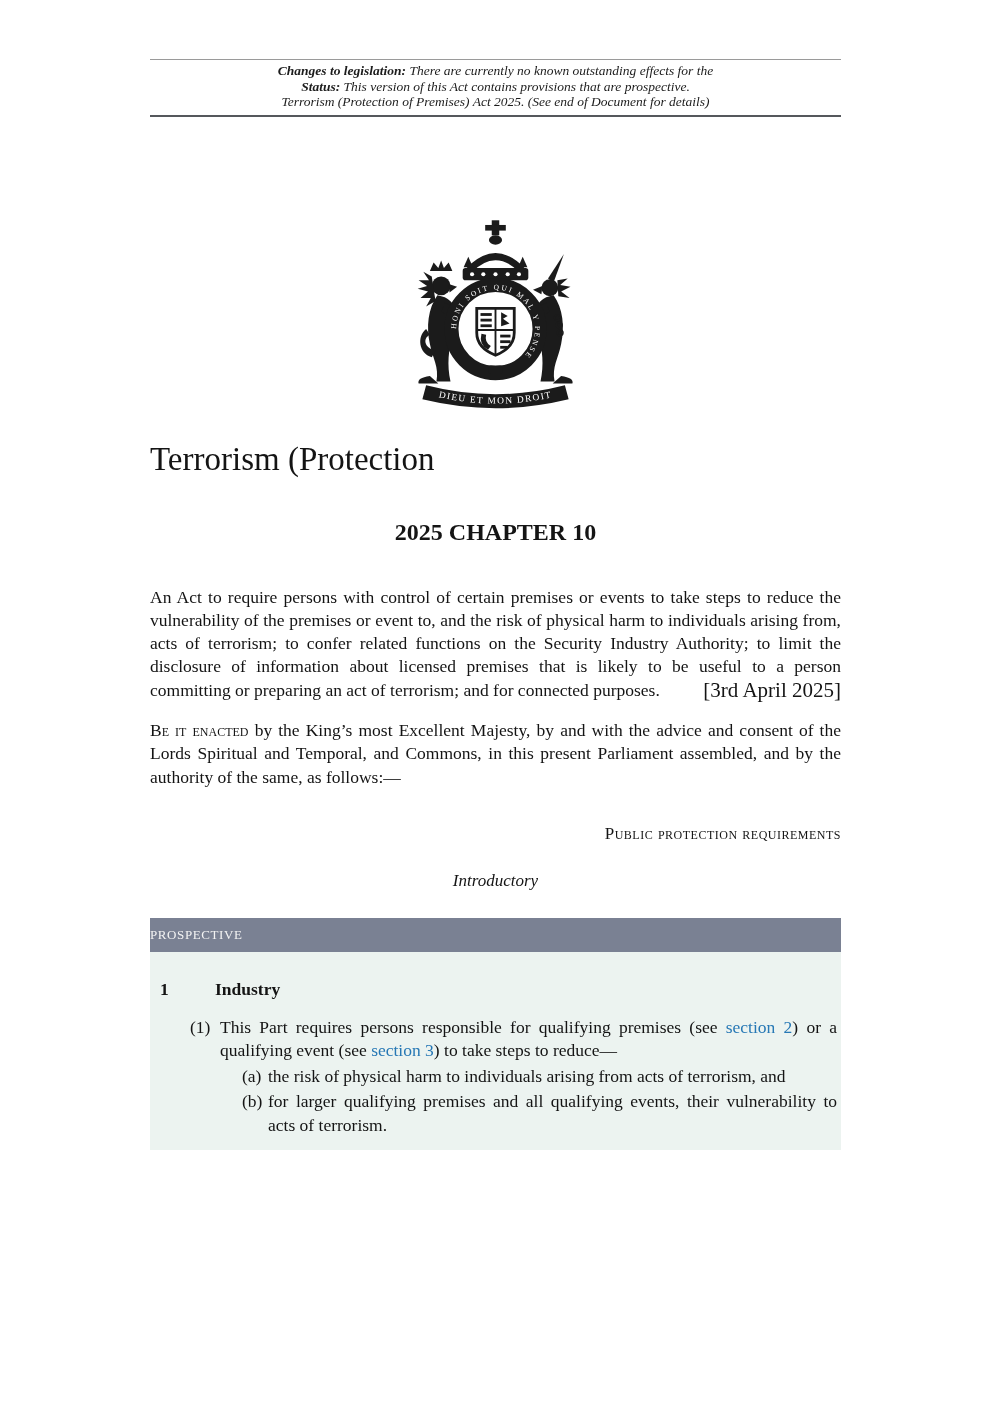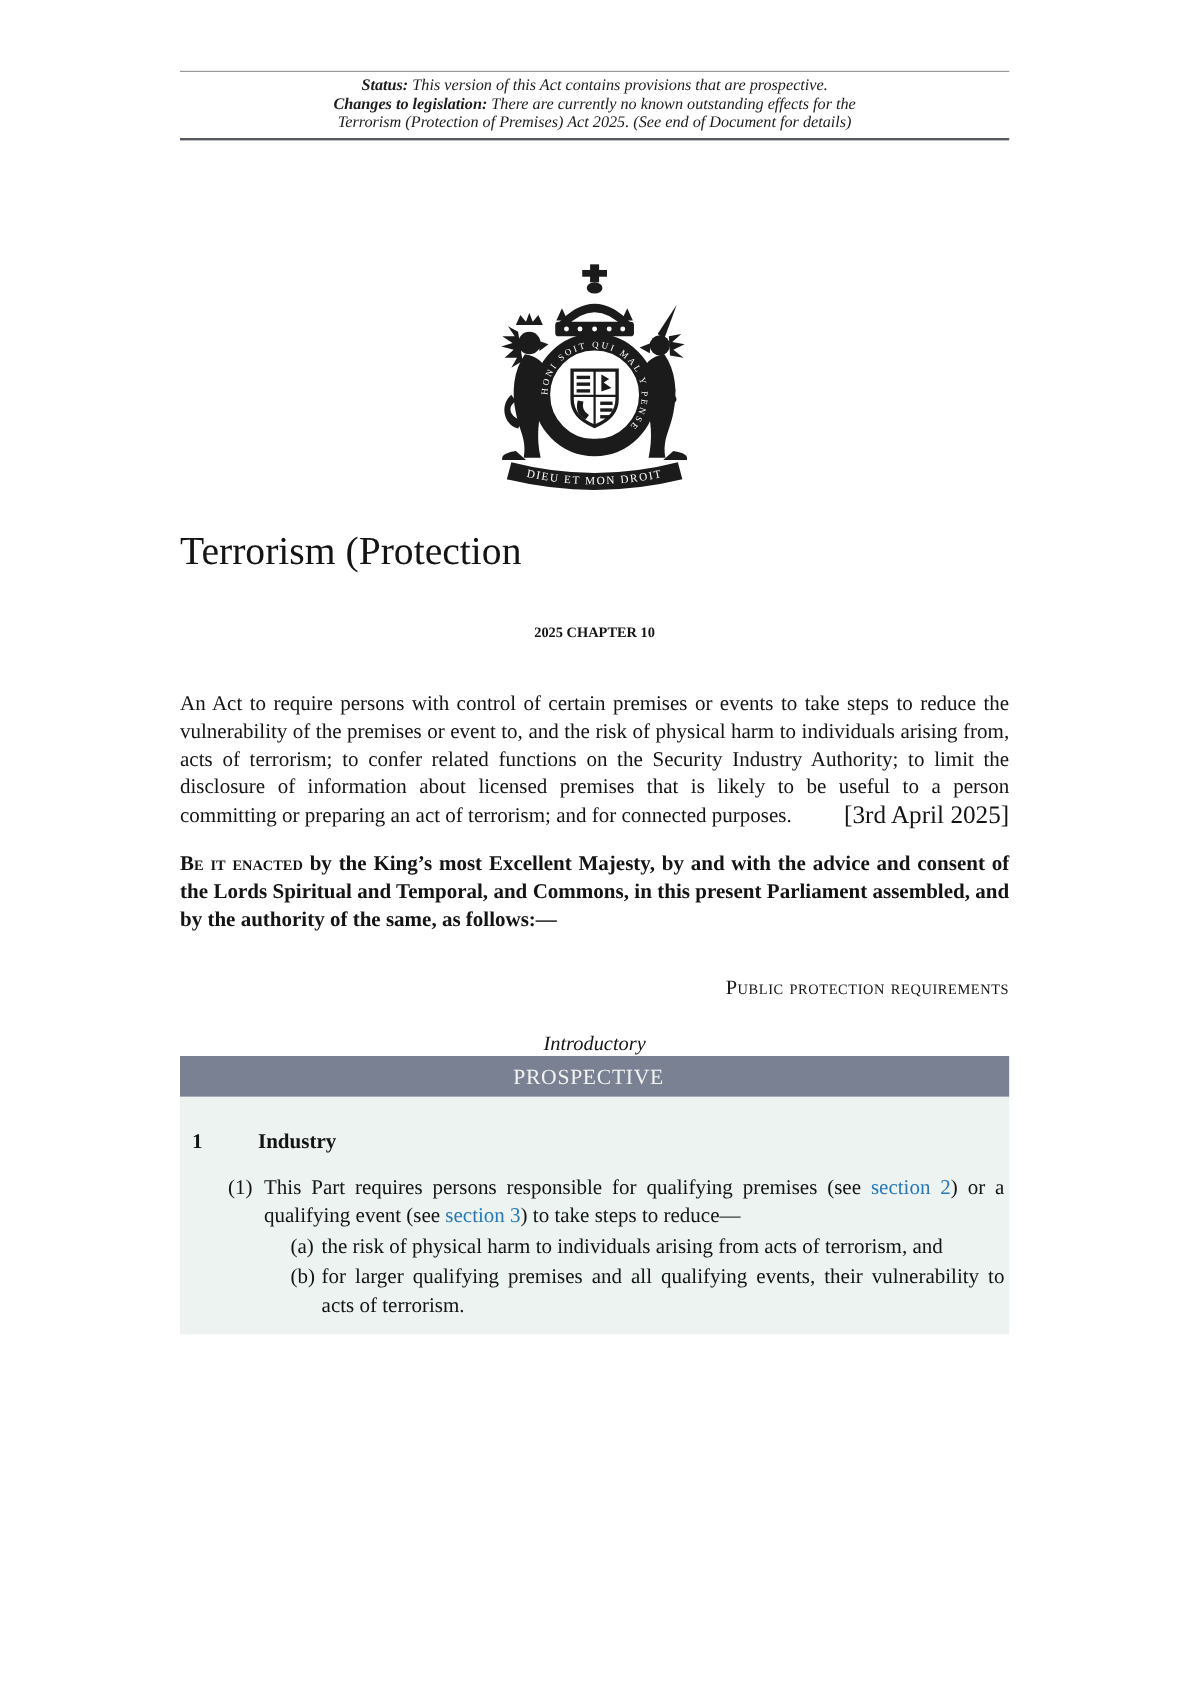--- a/index.html
+++ b/index.html
@@ -19,40 +19,41 @@
     line-height:15.5px;
     color:#1c1c1c;
   }
   .doc-header b { font-weight:bold; }
 
   
   .arms-wrap { width:225px; margin:100px auto 0 auto; }
 
   
   .act-title { margin-top:20px; text-align:left; font-size:33px; line-height:47px; font-weight:400; }
-  .chapter   { margin-top:36px; text-align:center; font-size:12px; font-weight:bold; }
+  .chapter   { margin-top:36px; text-align:center; font-size:24px; font-weight:bold; }
 
   
   .long-title { margin-top:40px; font-size:17.5px; line-height:23.3px; text-align:justify; }
   .long-title .date { float:right; font-size:21px; }
 
-  .enacting { margin-top:17px; font-size:17.5px; line-height:23.3px; text-align:justify;font-weight:bold; }
+  .enacting { margin-top:17px; font-size:17.5px; line-height:23.3px; text-align:justify; }
   .sc { font-variant:small-caps; }
 
   .part-heading { margin-top:85px; text-align:center; font-weight:bold; font-size:17.5px; font-variant:small-caps; letter-spacing:0.5px; }
   .part-subheading { margin-top:35px; text-align:right; font-size:17px; font-variant:small-caps; letter-spacing:0.5px; }
   .cross-heading { margin-top:27px; text-align:center; font-style:italic; font-size:17px; }
 
   
   .prospective-banner {
+    margin-top:27px;
     height:34px;
     background:var(--banner-bg, #7a8193);
     color:#f3f3f3;
-    text-align:center;
-    font-size:18px;
+    text-align:left;
+    font-size:13px;
     line-height:34px;
     padding-right:10px;
     letter-spacing:0.6px;
   }
   .section-body {
     background:var(--section-bg, #ecf3f0);
     padding:26px 4px 13px 0;
   }
   .section-head { display:flex; font-weight:bold; font-size:17.5px; line-height:22px; }
   .section-head .num { width:65px; padding-left:10px; }
@@ -64,22 +65,22 @@
   .item .item-text { flex:1; text-align:justify; padding-right:0; }
   .link { color:var(--link, #2778b5); text-decoration:none; cursor:pointer; }
 </style>
 </head>
 <body>
 
 <div class="page">
   <div class="content">
 
     <div class="doc-header">
+      <div><b>Changes to legislation:</b><span> There are currently no known outstanding effects for the</span></div>
       <div><b>Status:</b><span> This version of this Act contains provisions that are prospective.</span></div>
-      <div><b>Changes to legislation:</b><span> There are currently no known outstanding effects for the</span></div>
       <div>Terrorism (Protection of Premises) Act 2025. (See end of Document for details)</div>
     </div>
 
     <div class="arms-wrap">
       <svg viewBox="0 0 240 205" width="225" height="195">
         <defs>
           <path id="garterTextPath" d="M78,118 A42,42 0 1 1 162,118 A42,42 0 1 1 78,118"></path>
           <path id="mottoPath" d="M52,189 Q120,206 188,189"></path>
         </defs>
         <g fill="#1b1b1b">

